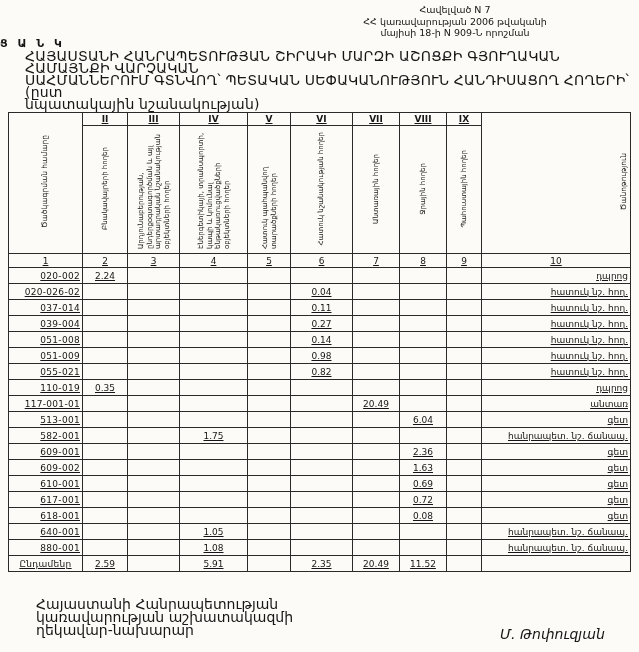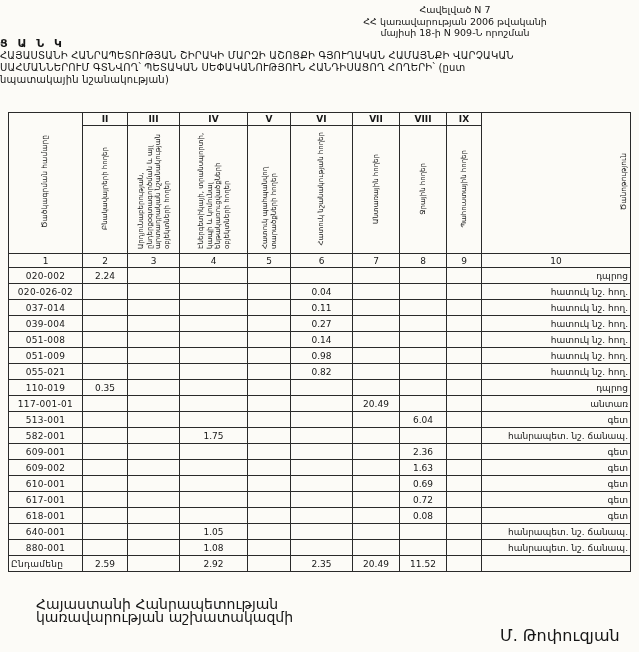--- a/index.html
+++ b/index.html
@@ -16,25 +16,26 @@
     overflow:hidden;
   }
   .annex-block {
     position:absolute; top:4px; left:330px; width:250px;
     text-align:center; font-size:9.5px; line-height:11.5px;
   }
   .title-block {
     position:absolute; top:37px; left:0; width:100%;
   }
   .title-word { font-size:11px; font-weight:bold; letter-spacing:3px; line-height:13px; }
-  .title-line { font-size:10px; line-height:12px; letter-spacing:0.2px; }
+  .title-line { font-size:14px; line-height:12px; letter-spacing:0.2px;padding-left:25px; }
   table.land {
     position:absolute; top:112px; left:8px;
     border-collapse:collapse; table-layout:fixed;
     width:622px;
+    text-decoration:underline;
   }
   table.land td {
     border:1px solid #2a2a2a;
     font-size:9px;
     overflow:hidden;
     padding:0 2px;
     vertical-align:middle;
     background:#fcfbf7;
   }
   td.roman { height:13px; text-align:center; font-size:8.5px; font-weight:bold; }
@@ -47,32 +48,33 @@
     transform:rotate(180deg);
     font-size:7px;
     line-height:8.5px;
     max-height:124px;
     text-align:left;
     padding:2px 0;
   }
   .vtext.big { font-size:7.5px; }
   td.numhead { height:14px; text-align:center; font-size:9px; }
   tbody td { height:16px; }
-  td.code { text-align:center; padding-left:3px; letter-spacing:0.3px; }
+  td.code { text-align:right; padding-left:3px; letter-spacing:0.3px; }
   td.num  { text-align:center; }
   td.note { text-align:right; font-size:8.5px; padding-left:3px; white-space:nowrap; }
   tr.total td { height:16px; }
-  tr.total td.code { text-align:left; }
+  tr.total td.code { text-align:center; }
   .footer-left {
     position:absolute; left:36px; top:598px;
     font-size:14px; line-height:13px;
   }
   .signature {
     position:absolute; left:500px; top:626px;
-    font-size:16px;
+    font-size:14px;
+    font-style:italic;
   }
 </style>
 </head>
 <body>
 
 <div class="page">
 
   <div class="annex-block">
     <div>Հավելված N 7</div>
     <div>ՀՀ կառավարության 2006 թվականի</div>
@@ -353,31 +355,32 @@
           <td class="num"></td>
           <td class="num"></td>
           <td class="num"></td>
           <td class="num"></td>
           <td class="note">հանրապետ. նշ. ճանապ.</td>
         </tr>
         <tr class="total">
           <td class="code">Ընդամենը</td>
           <td class="num">2.59</td>
           <td class="num"></td>
-          <td class="num">2.92</td>
+          <td class="num">5.91</td>
           <td class="num"></td>
           <td class="num">2.35</td>
           <td class="num">20.49</td>
           <td class="num">11.52</td>
           <td class="num"></td>
           <td class="note"></td>
         </tr>
       </tbody>
   </table>
 
   <div class="footer-left">
     <div>Հայաստանի Հանրապետության</div>
     <div>կառավարության աշխատակազմի</div>
+    <div>ղեկավար-նախարար</div>
   </div>
 
   <div class="signature">Մ. Թոփուզյան</div>
 
 </div>
 
 </body></html>

